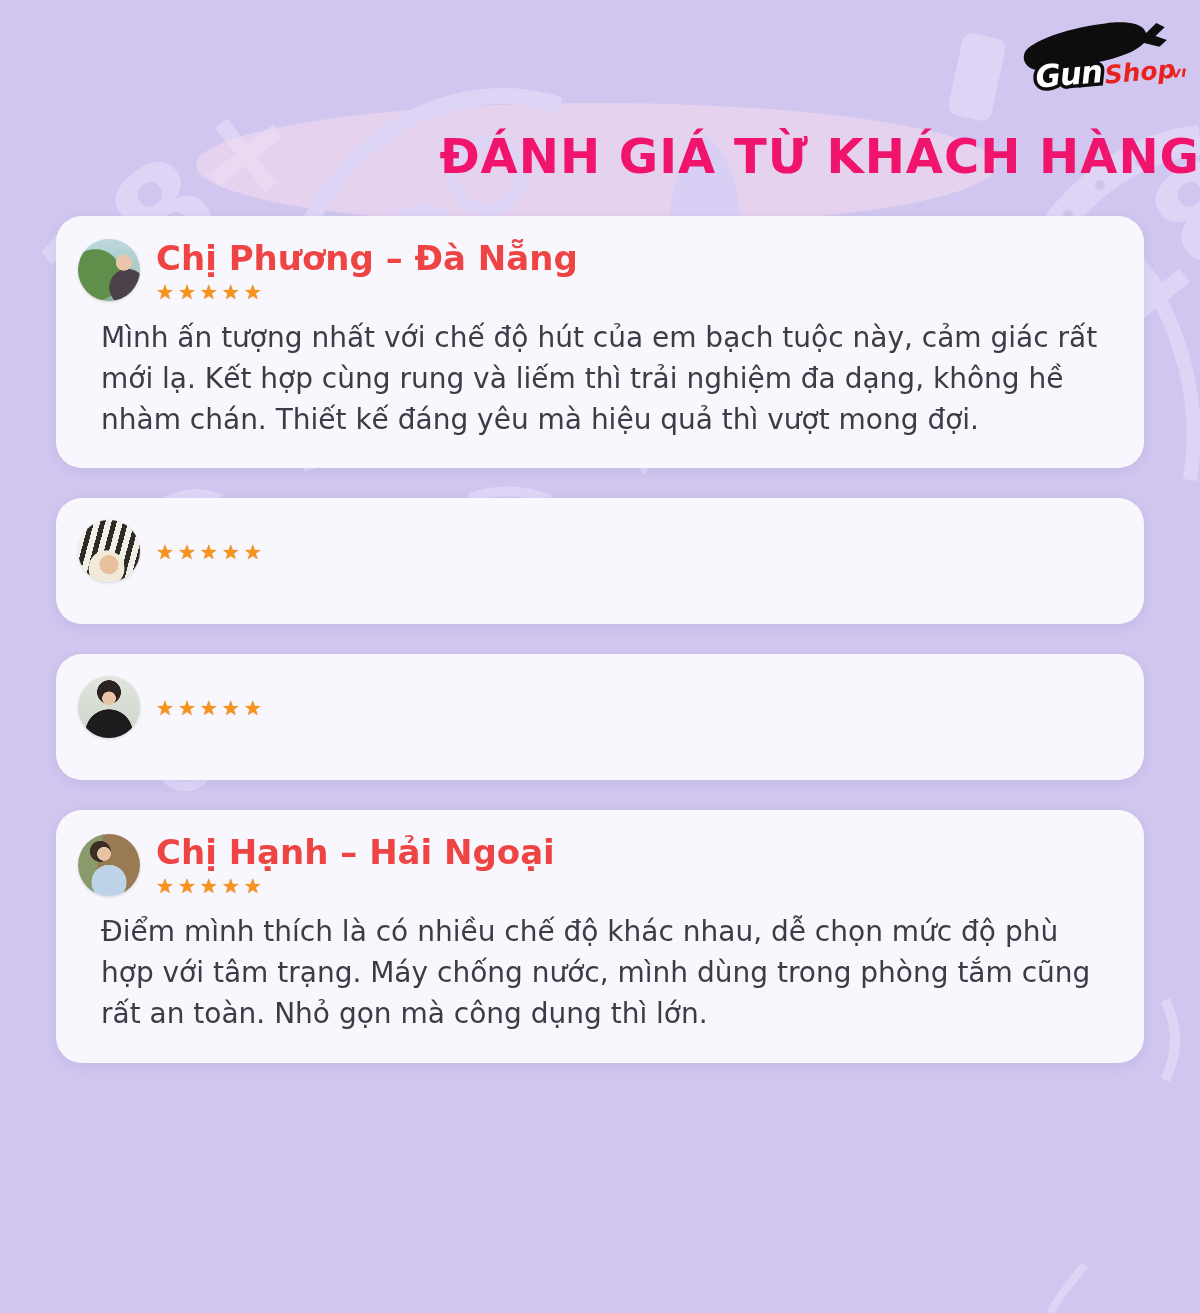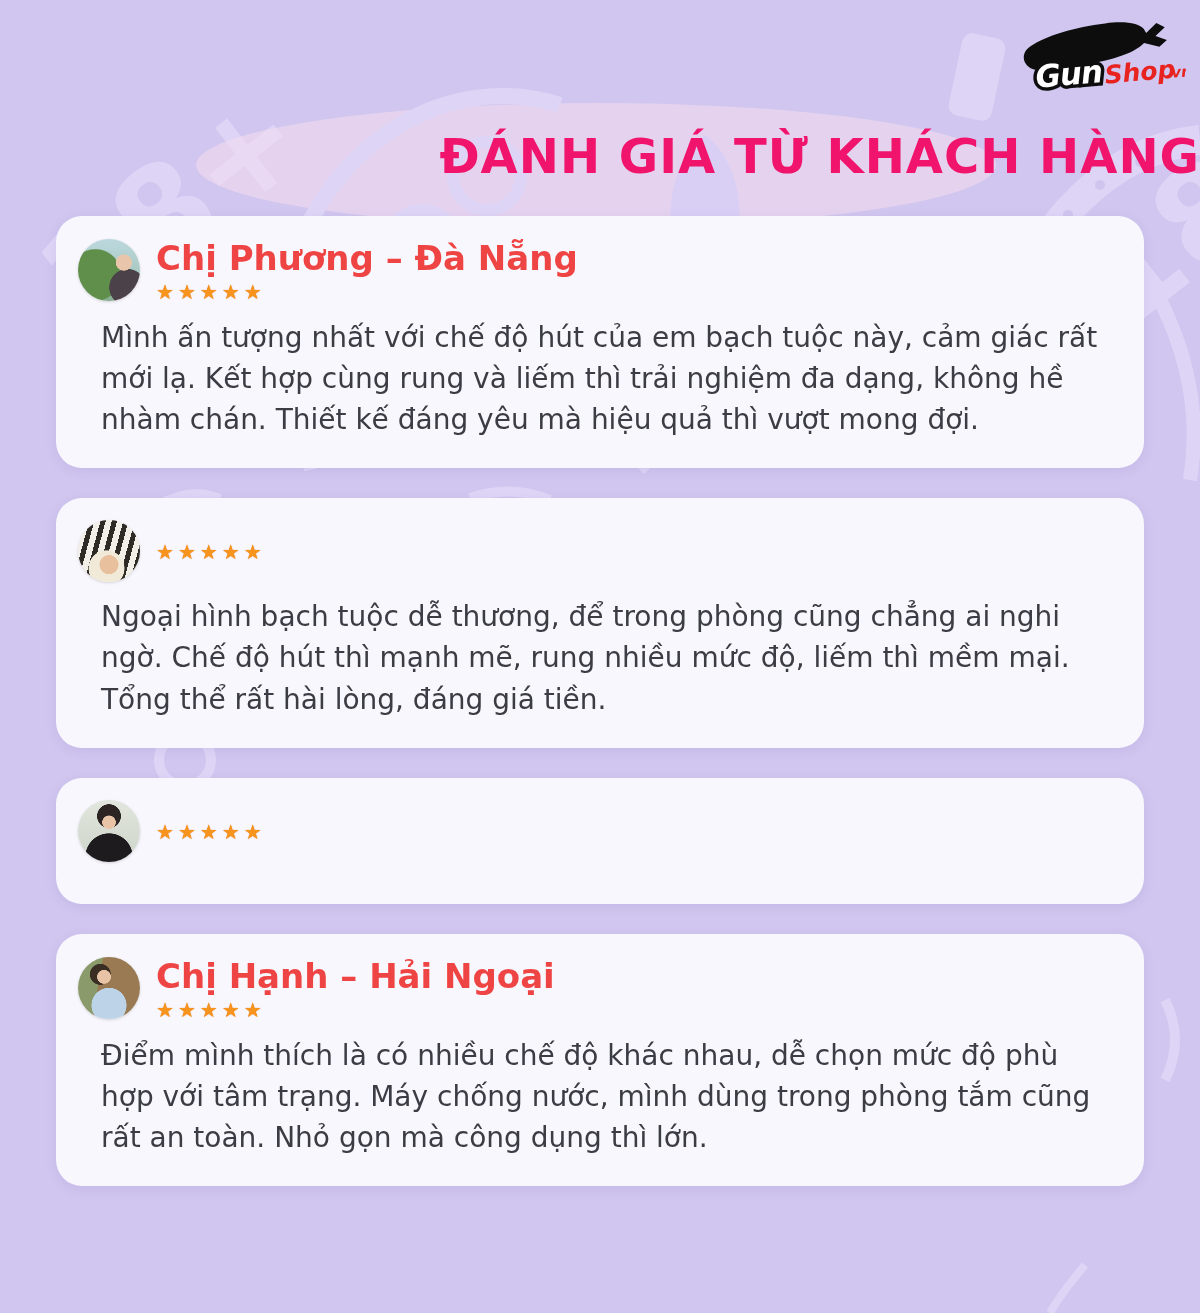--- a/index.html
+++ b/index.html
@@ -143,21 +143,20 @@
     <p class="review-text">Mình ấn tượng nhất với chế độ hút của em bạch tuộc này, cảm giác rất mới lạ. Kết hợp cùng rung và liếm thì trải nghiệm đa dạng, không hề nhàm chán. Thiết kế đáng yêu mà hiệu quả thì vượt mong đợi.</p>
   </div>
 
   <div class="card">
     <div class="card-header">
       <div class="avatar a2"></div>
       <div class="name-block">
         <div class="stars">★★★★★</div>
       </div>
     </div>
-    <p class="review-text">Ngoại hình bạch tuộc dễ thương, để trong phòng cũng chẳng ai nghi ngờ. Chế độ hút thì mạnh mẽ, rung nhiều mức độ, liếm thì mềm mại. Tổng thể rất hài lòng, đáng giá tiền.</p>
   </div>
 
   <div class="card">
     <div class="card-header">
       <div class="avatar a3"></div>
       <div class="name-block">
         <div class="stars">★★★★★</div>
       </div>
     </div>
   </div>

